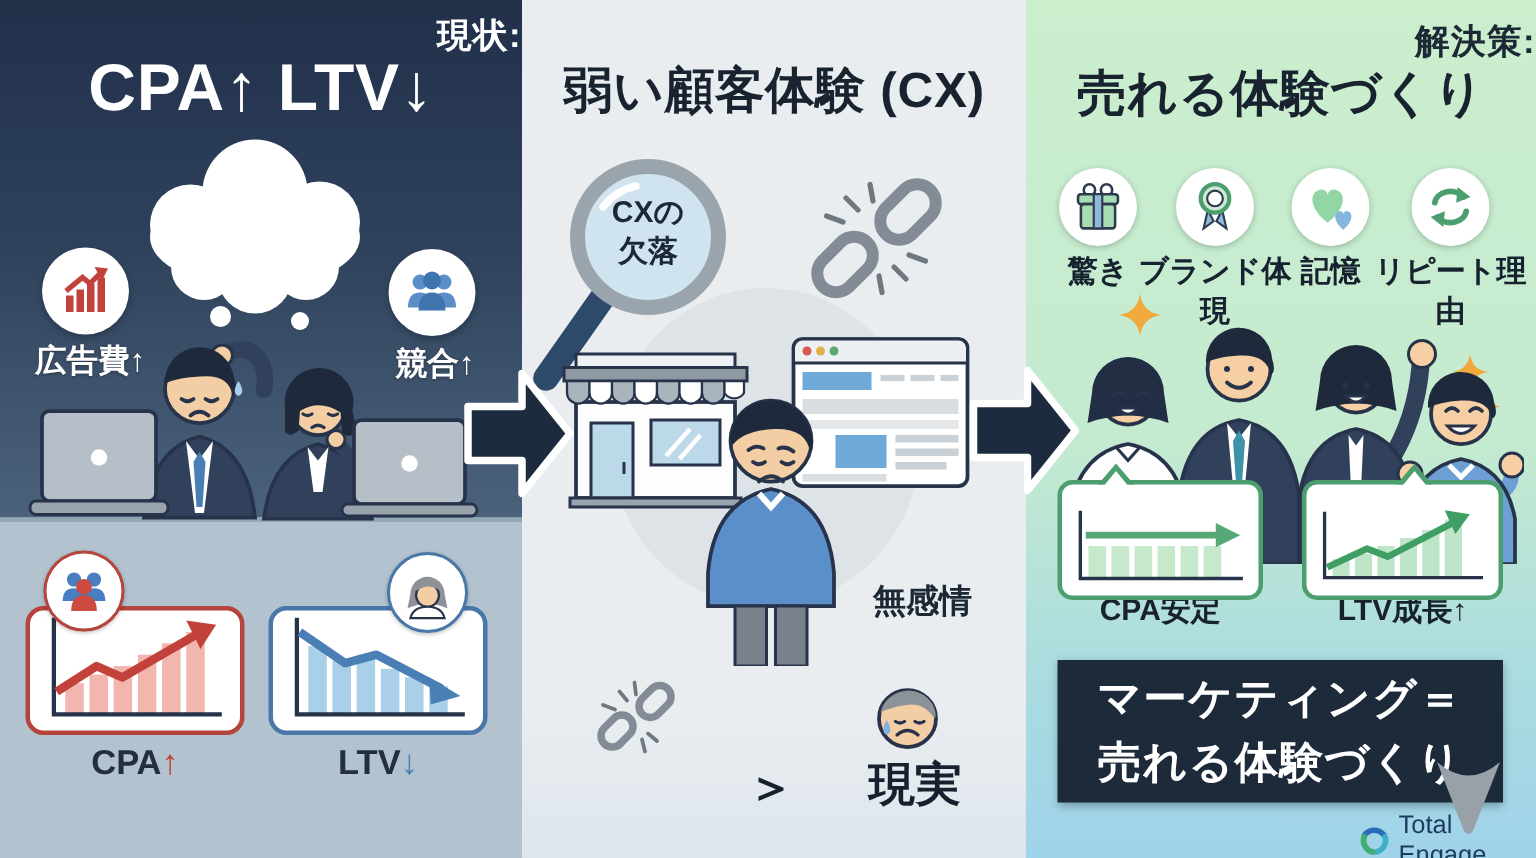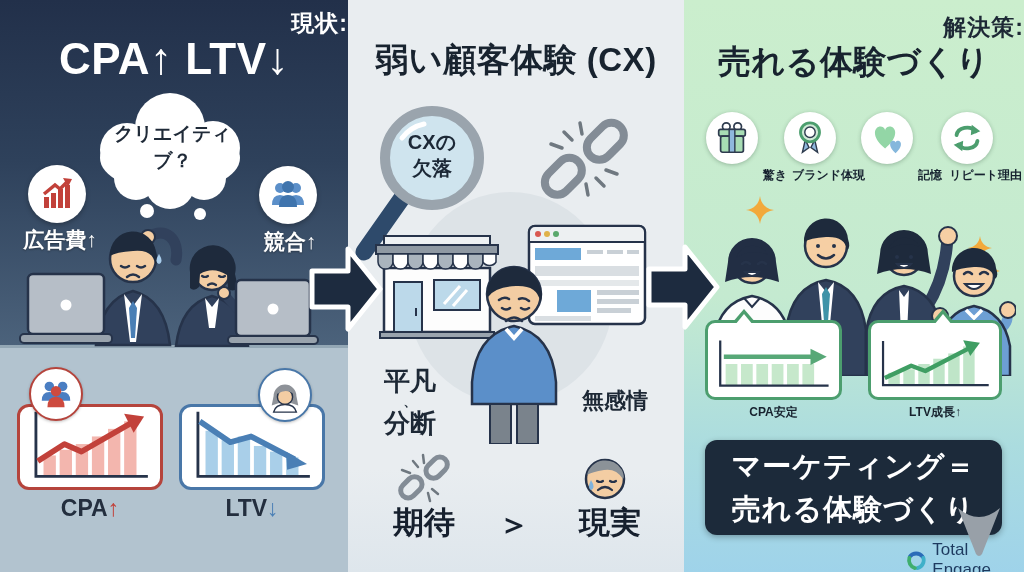--- a/index.html
+++ b/index.html
@@ -37,27 +37,27 @@
 .mag-text{position:absolute;left:40px;top:129px;width:88px;text-align:center;font-weight:bold;
   font-size:20px;line-height:26px;color:#1c2836}
 .kw{position:absolute;font-weight:bold;color:#1d2835;text-align:center}
 .kw-left{left:22px;top:366px;width:80px;font-size:26px;line-height:30px}
 .kw-left .sep{font-size:13px;line-height:12px}
 .kw-right{left:212px;top:386px;width:110px;font-size:22px}
 .cmp{position:absolute;top:502px;font-weight:bold;color:#16202e;text-align:center;font-size:31px}
 .cmp.gt{font-size:32px;top:503px}
 .fcircle{position:absolute;top:112px;width:52px;height:52px;border-radius:50%;background:#fff;
   box-shadow:0 1px 4px rgba(30,60,40,.3);display:flex;align-items:center;justify-content:center}
-.flabel{position:absolute;top:167px;width:110px;text-align:right;font-weight:bold;font-size:12px;color:#16222f}
+.flabel{position:absolute;top:167px;width:110px;text-align:center;font-weight:bold;font-size:20px;color:#16222f}
 .rcard{position:absolute;top:320px;height:80px;background:#fff;border:3px solid #4c9e6e;border-radius:10px;
   z-index:2;display:flex;align-items:flex-end;justify-content:center;padding:4px 5px}
 .rcard .notch{position:absolute;top:-14px;width:0;height:0;border:12px solid transparent;border-top:0;border-bottom:14px solid #4c9e6e}
 .rcard .notch:after{content:"";position:absolute;left:-9px;top:5px;border:9px solid transparent;border-top:0;border-bottom:11px solid #fff}
-.rlabel{position:absolute;top:404px;text-align:center;font-weight:bold;font-size:12px;color:#17222e}
-.banner{position:absolute;left:21px;top:440px;width:297px;height:95px;background:#1c2a3a;border-radius:12px;
+.rlabel{position:absolute;top:393px;text-align:center;font-weight:bold;font-size:20px;color:#17222e}
+.banner{position:absolute;left:21px;top:440px;width:297px;height:95px;background:#1c2a3a;border-radius:0;
   box-shadow:0 2px 6px rgba(0,0,0,.3);text-align:center;padding-top:5px;z-index:4}
 .banner div{color:#fff;font-weight:bold;font-size:29px;line-height:43px;letter-spacing:1px}
 .brand{position:absolute;left:222px;top:540px;display:flex;align-items:center;gap:6px;z-index:6}
 .brand span{font-size:17px;color:#1d3a5f}
 .flow-arrow{position:absolute;z-index:8}
 .pointer{position:absolute;left:272px;top:506px;z-index:5}
 .spark{position:absolute}
 </style>
 </head>
 <body>
@@ -74,21 +74,20 @@
       <circle cx="35" cy="58" r="27" fill="#fff"></circle>
       <circle cx="78" cy="36" r="35" fill="#fff"></circle>
       <circle cx="121" cy="56" r="27" fill="#fff"></circle>
       <circle cx="44" cy="86" r="22" fill="#fff"></circle>
       <circle cx="112" cy="86" r="22" fill="#fff"></circle>
       <circle cx="78" cy="92" r="25" fill="#fff"></circle>
       <circle cx="55" cy="119" r="7" fill="#fff"></circle>
       <circle cx="108" cy="122" r="6" fill="#fff"></circle>
     </svg>
     <div class="cloud-text">
-      <div>クリエイティブ？</div>
     </div>
 
     <div class="stat-circle" style="left:28px;top:165px">
       <svg width="40" height="40" viewBox="0 0 40 40">
         <rect x="7" y="23" width="5" height="11" fill="#c2413a"></rect>
         <rect x="14" y="19" width="5" height="15" fill="#c2413a"></rect>
         <rect x="21" y="15" width="5" height="19" fill="#c2413a"></rect>
         <rect x="28" y="11" width="5" height="23" fill="#c2413a"></rect>
         <path d="M7,20 L18,11 L23,15 L31,7" stroke="#c2413a" stroke-width="3.5" fill="none"></path>
         <polygon points="26,4 35,5 31,13" fill="#c2413a"></polygon>
@@ -252,42 +251,36 @@
       <path d="M19,34 a27,27 0 0 1 53,-5 q4,10 0,14 q-3,-16 -24,-15 q-20,1 -27,10 q-2,2 -2,-4 z" fill="#1e2a3c"></path>
       <path d="M31,42 q5,-4 10,-1 M51,41 q5,-2 10,2" stroke="#26334a" stroke-width="2.5" fill="none" stroke-linecap="round"></path>
       <path d="M34,50 q4,3 8,0 M53,50 q4,3 8,0" stroke="#26334a" stroke-width="2.5" fill="none" stroke-linecap="round"></path>
       <path d="M38,63 q8,-7 16,0" stroke="#26334a" stroke-width="2.5" fill="none" stroke-linecap="round"></path>
       <path d="M4,124 q4,-48 42,-56 q38,8 42,56 l0,22 l-84,0 z" fill="#5b8fc9" stroke="#26334a" stroke-width="2.5"></path>
       <path d="M38,71 l8,9 l8,-9" stroke="#fff" stroke-width="4" fill="none"></path>
       <rect x="22" y="146" width="21" height="40" fill="#7a838c" stroke="#26334a" stroke-width="2"></rect>
       <rect x="49" y="146" width="21" height="40" fill="#7a838c" stroke="#26334a" stroke-width="2"></rect>
     </svg>
 
-    <div class="kw kw-left">
-      <div>平凡</div>
-      <div class="sep">、</div>
-      <div>分断</div>
-    </div>
     <div class="kw kw-right">無感情</div>
 
     <svg class="abs" style="left:49px;top:452px" width="56" height="52" viewBox="0 0 56 52">
       <rect x="2" y="28" width="24" height="15" rx="7.5" transform="rotate(-45 14 35)" fill="none" stroke="#838c96" stroke-width="5"></rect>
       <rect x="28" y="8" width="24" height="15" rx="7.5" transform="rotate(-45 40 16)" fill="none" stroke="#838c96" stroke-width="5"></rect>
       <path d="M21,15 L16,9 M27,11 L26,3 M13,21 L5,18 M35,37 L41,42 M31,41 L33,49" stroke="#6f7880" stroke-width="2.5" fill="none" stroke-linecap="round"></path>
     </svg>
 
     <svg class="abs" style="left:230px;top:450px" width="54" height="54" viewBox="0 0 54 54">
       <circle cx="27" cy="29" r="19" fill="#f3cda3" stroke="#26334a" stroke-width="2.5"></circle>
       <path d="M9,25 a19,19 0 0 1 35,-5 q3,7 1,9 q-7,-11 -19,-9 q-12,2 -17,5 z" fill="#8b9298"></path>
       <path d="M19,31 q3,2 6,0 M32,31 q3,2 6,0" stroke="#26334a" stroke-width="2.2" fill="none" stroke-linecap="round"></path>
       <path d="M20,40 q7,-6 14,0" stroke="#26334a" stroke-width="2.2" fill="none" stroke-linecap="round"></path>
       <path d="M13,30 q-4,8 0,10 q5,-2 0,-10" fill="#7fb3dd"></path>
     </svg>
 
-    <div class="cmp" style="left:26px;width:100px">期待</div>
     <div class="cmp gt" style="left:140px;width:52px">＞</div>
     <div class="cmp" style="left:212px;width:100px">現実</div>
   </section>
 
   <section class="panel p3">
     <div class="kicker">解決策:</div>
     <div class="title">売れる体験づくり</div>
 
     <div class="fcircle" style="left:22px">
       <svg width="38" height="38" viewBox="0 0 40 40">

